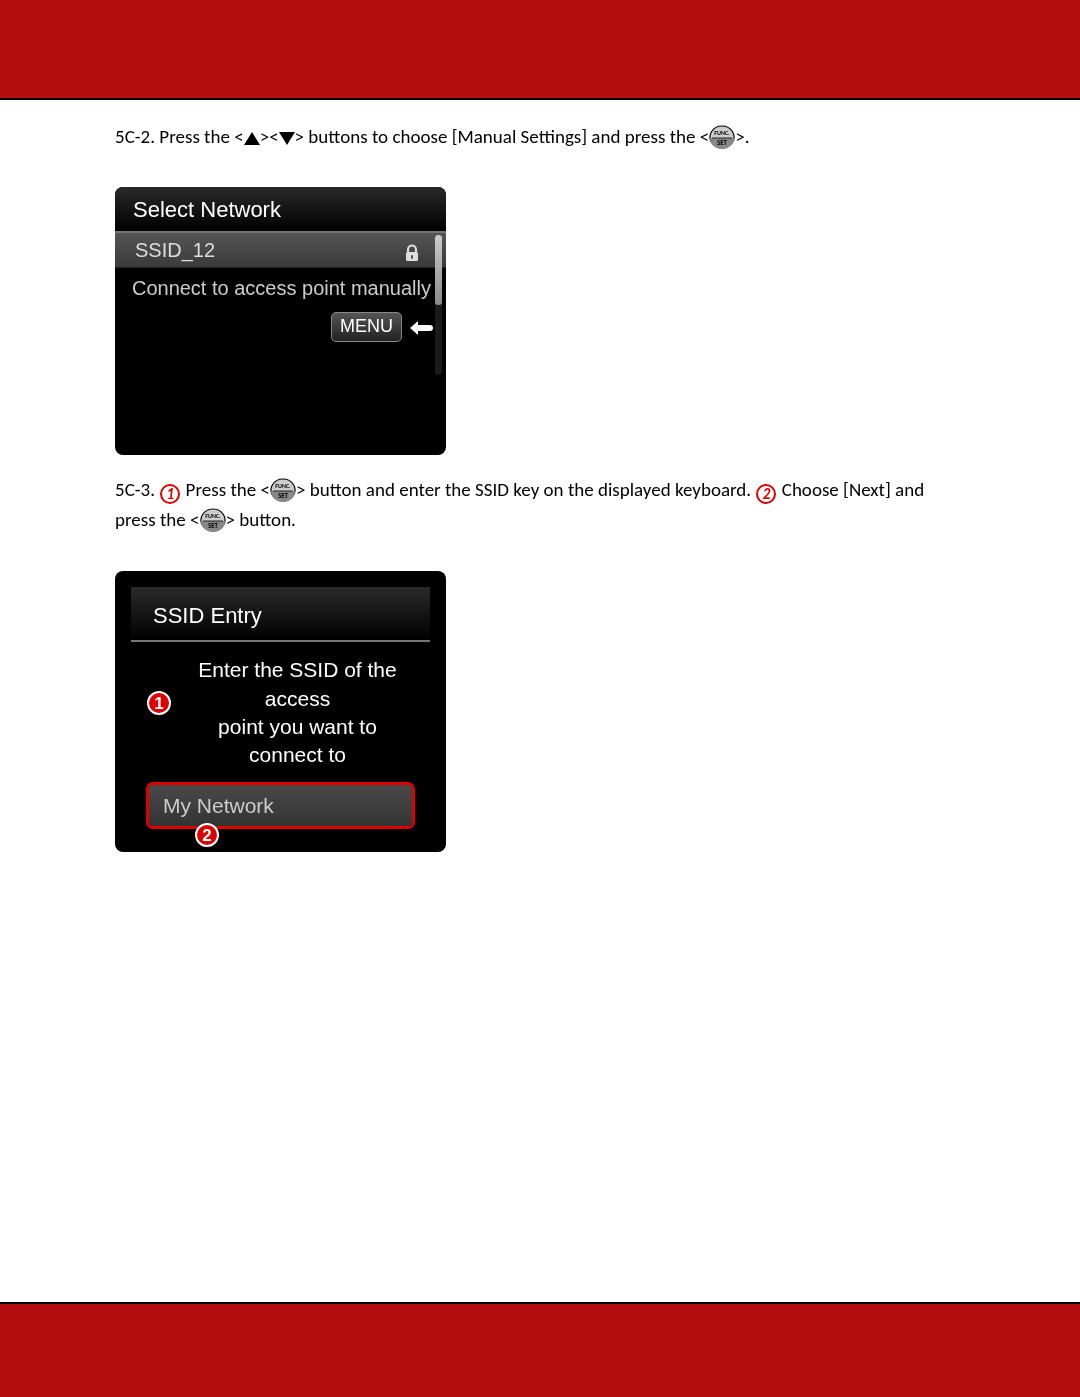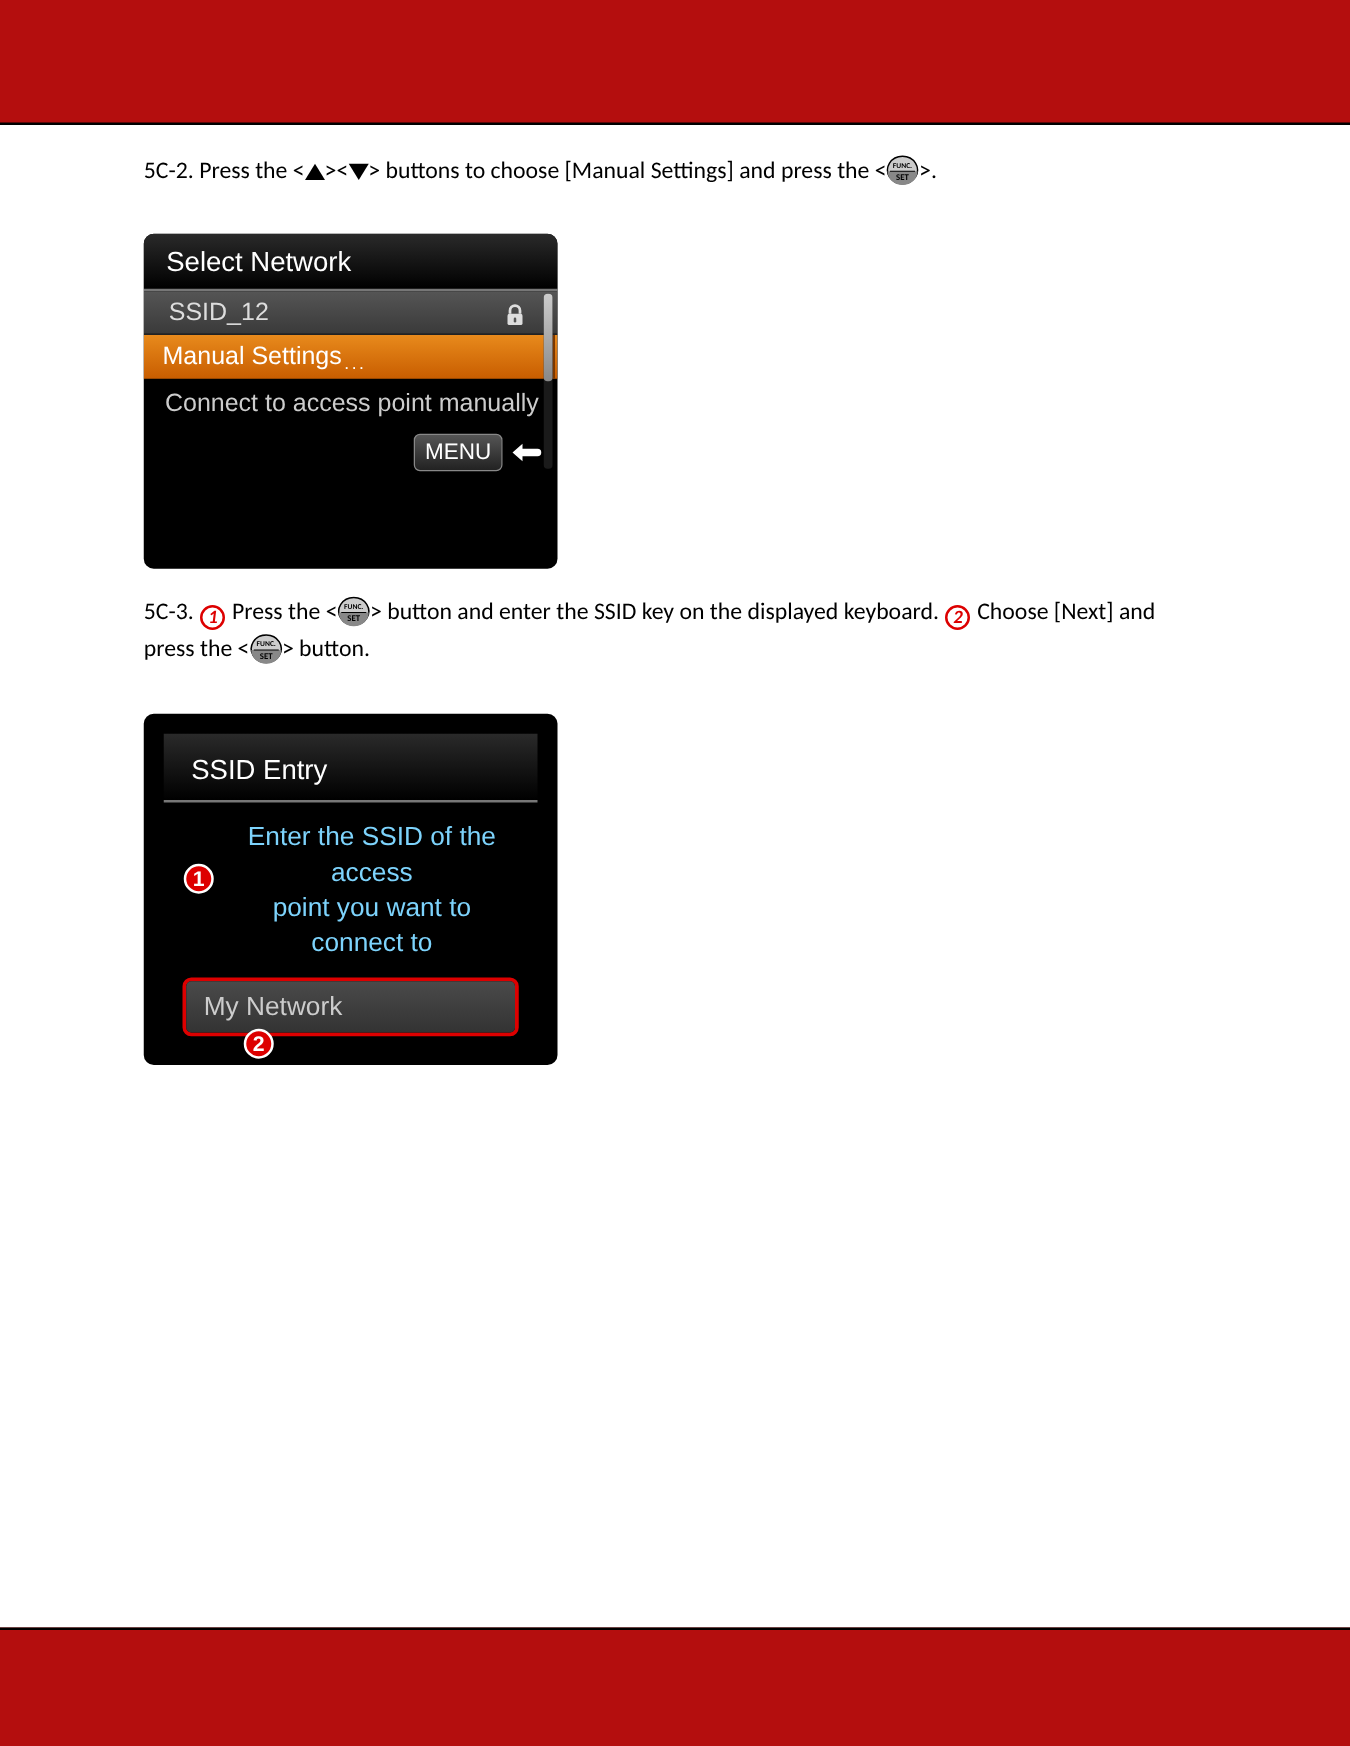--- a/index.html
+++ b/index.html
@@ -156,21 +156,21 @@
       padding: 14px 22px 8px;
       font-size: 22px;
       color: #fff;
       border-bottom: 2px solid #777;
       background: linear-gradient(#2a2a2a,#000);
     }
     .scr2-body { padding: 14px 18px 6px; position: relative; }
     .scr2-msg {
       text-align: center;
       font-size: 21px;
-      color: #7dd3fc;
+      color: #ffffff;
       line-height: 1.35;
       margin: 0 0 12px 34px;
     }
     .callout {
       position: absolute;
       width: 24px; height: 24px;
       border-radius: 50%;
       background: #d00;
       color: #fff;
       border: 2px solid #fff;
@@ -232,23 +232,20 @@
   <div class="screen scr1">
     <div class="scr1-title">Select Network</div>
     <div class="list">
       <div class="row row-ssid">
         <span>SSID_12</span>
         <span class="lock-icon"><svg viewBox="0 0 18 18">
               <rect x="3" y="8" width="12" height="9" rx="1.5" fill="#ddd"></rect>
               <path d="M5 8 V5.5 a4 4 0 0 1 8 0 V8" fill="none" stroke="#ddd" stroke-width="2.2"></path>
               <rect x="8" y="11" width="2" height="4" rx="1" fill="#555"></rect>
             </svg></span>
-      </div>
-      <div class="row row-sel">
-        <span><span>Manual Settings</span><span class="ellipsis">...</span></span>
       </div>
     </div>
     <div class="hint">Connect to access point manually</div>
     <div class="menu-bar">
       <span class="menu-chip">MENU</span>
       <span class="back-icon"><svg viewBox="0 0 26 18">
             <path d="M2 9 L10 2 L10 6 L22 6 A3 3 0 0 1 22 12 L10 12 L10 16 Z" fill="#fff"></path>
           </svg></span>
     </div>
     <div class="scrollbar-track"></div>

